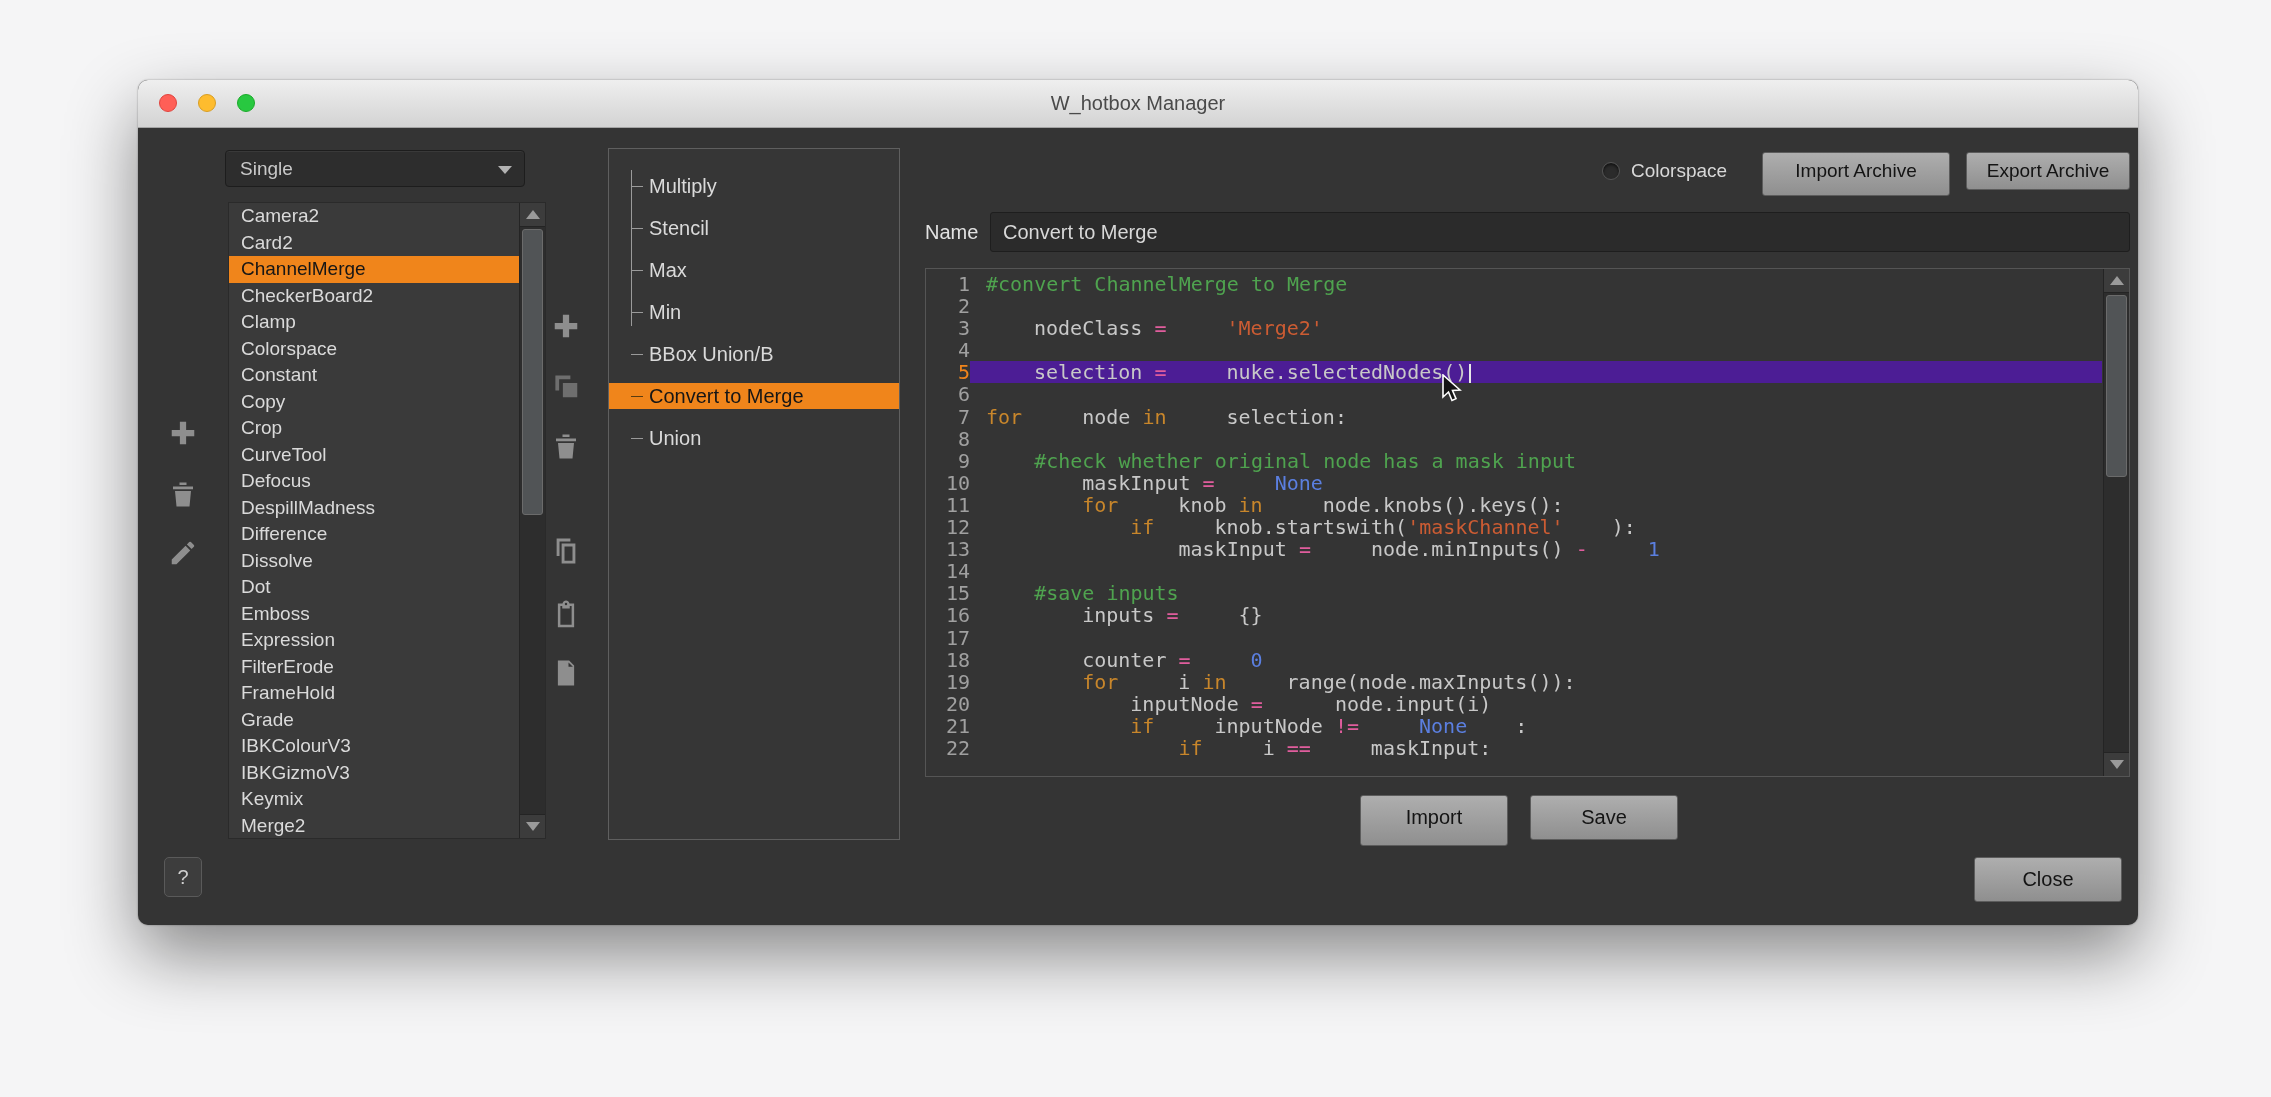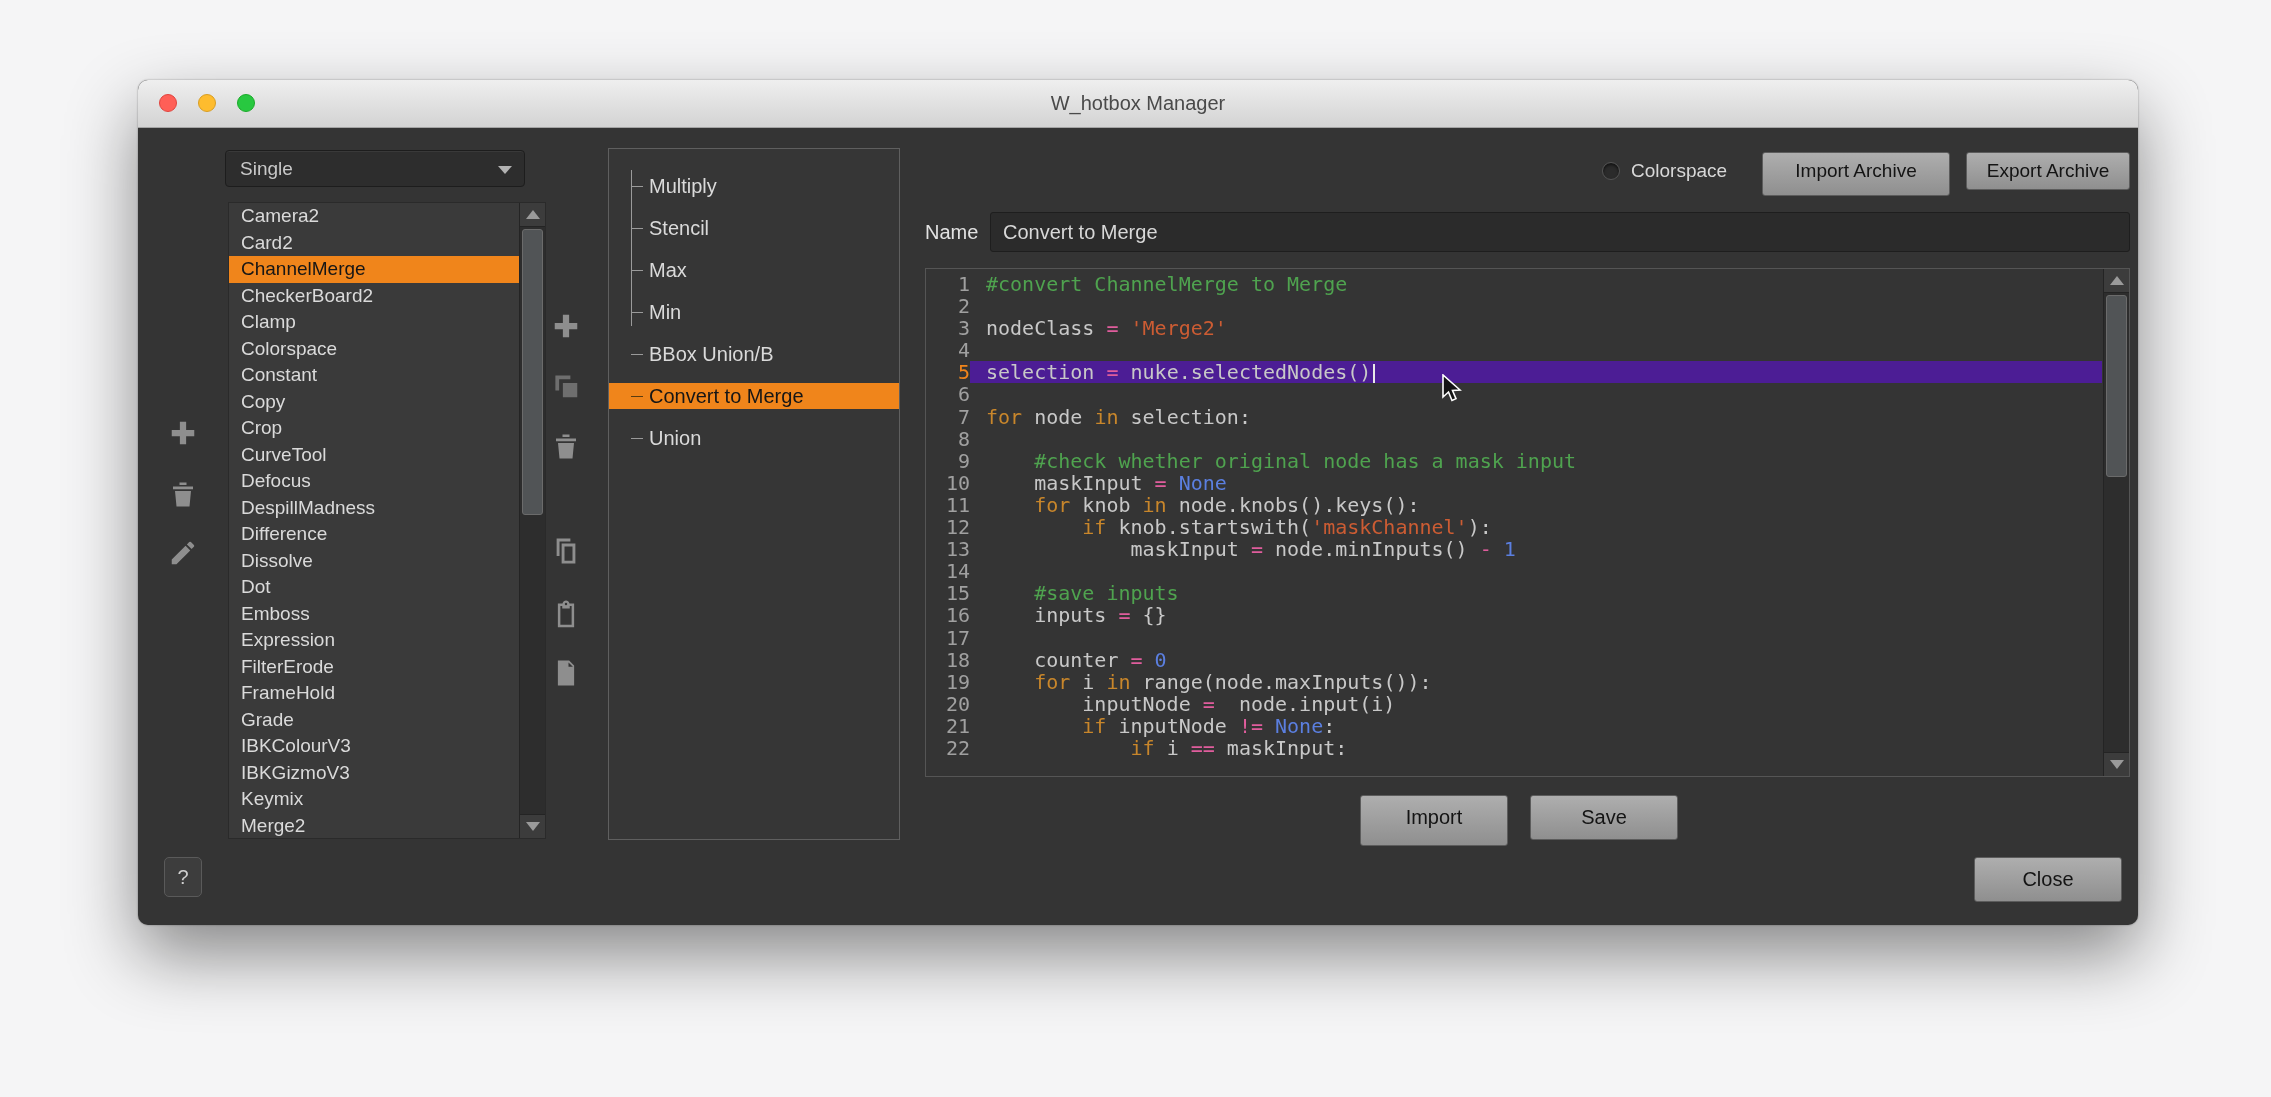--- a/index.html
+++ b/index.html
@@ -123,21 +123,21 @@
     position:absolute; left:787px; top:188px; width:1205px; height:509px;
     background:#343434; border:1px solid #555; overflow:hidden;
     font-family:"DejaVu Sans Mono", monospace;
   }
   .code-lines { position:absolute; left:0; top:4px; right:27px; bottom:0; overflow:hidden; cursor:text; }
   .code-row { display:flex; height:22.1px; line-height:22.1px; font-size:20px; white-space:pre; }
   .line-num { flex:0 0 44px; width:44px; text-align:right; color:#a0a0a0; }
   .code-text { flex:1; white-space:pre; color:#c8c8c8; padding-left:16px; }
   .code-row.current .line-num { color:#f0851b; }
   .code-row.current .code-text { background:#4c1d95; }
-  .tk-p { color:#c8c8c8; }
+  .tk-p { color:#c8c8c8;margin-left:48px; }
   .tk-c { color:#4fa34f; }
   .tk-k { color:#c8862b; }
   .tk-s { color:#cc5c33; }
   .tk-n { color:#5b7fe0; }
   .tk-o { color:#e05d9d; }
   .caret { display:inline-block; width:2px; height:19px; background:#e8e8e8; vertical-align:middle; margin-left:2px; }
   .editor-scroll { position:absolute; right:0; top:0; bottom:0; }
   
   .help-btn {
     position:absolute; left:26px; top:777px; width:38px; height:40px;

